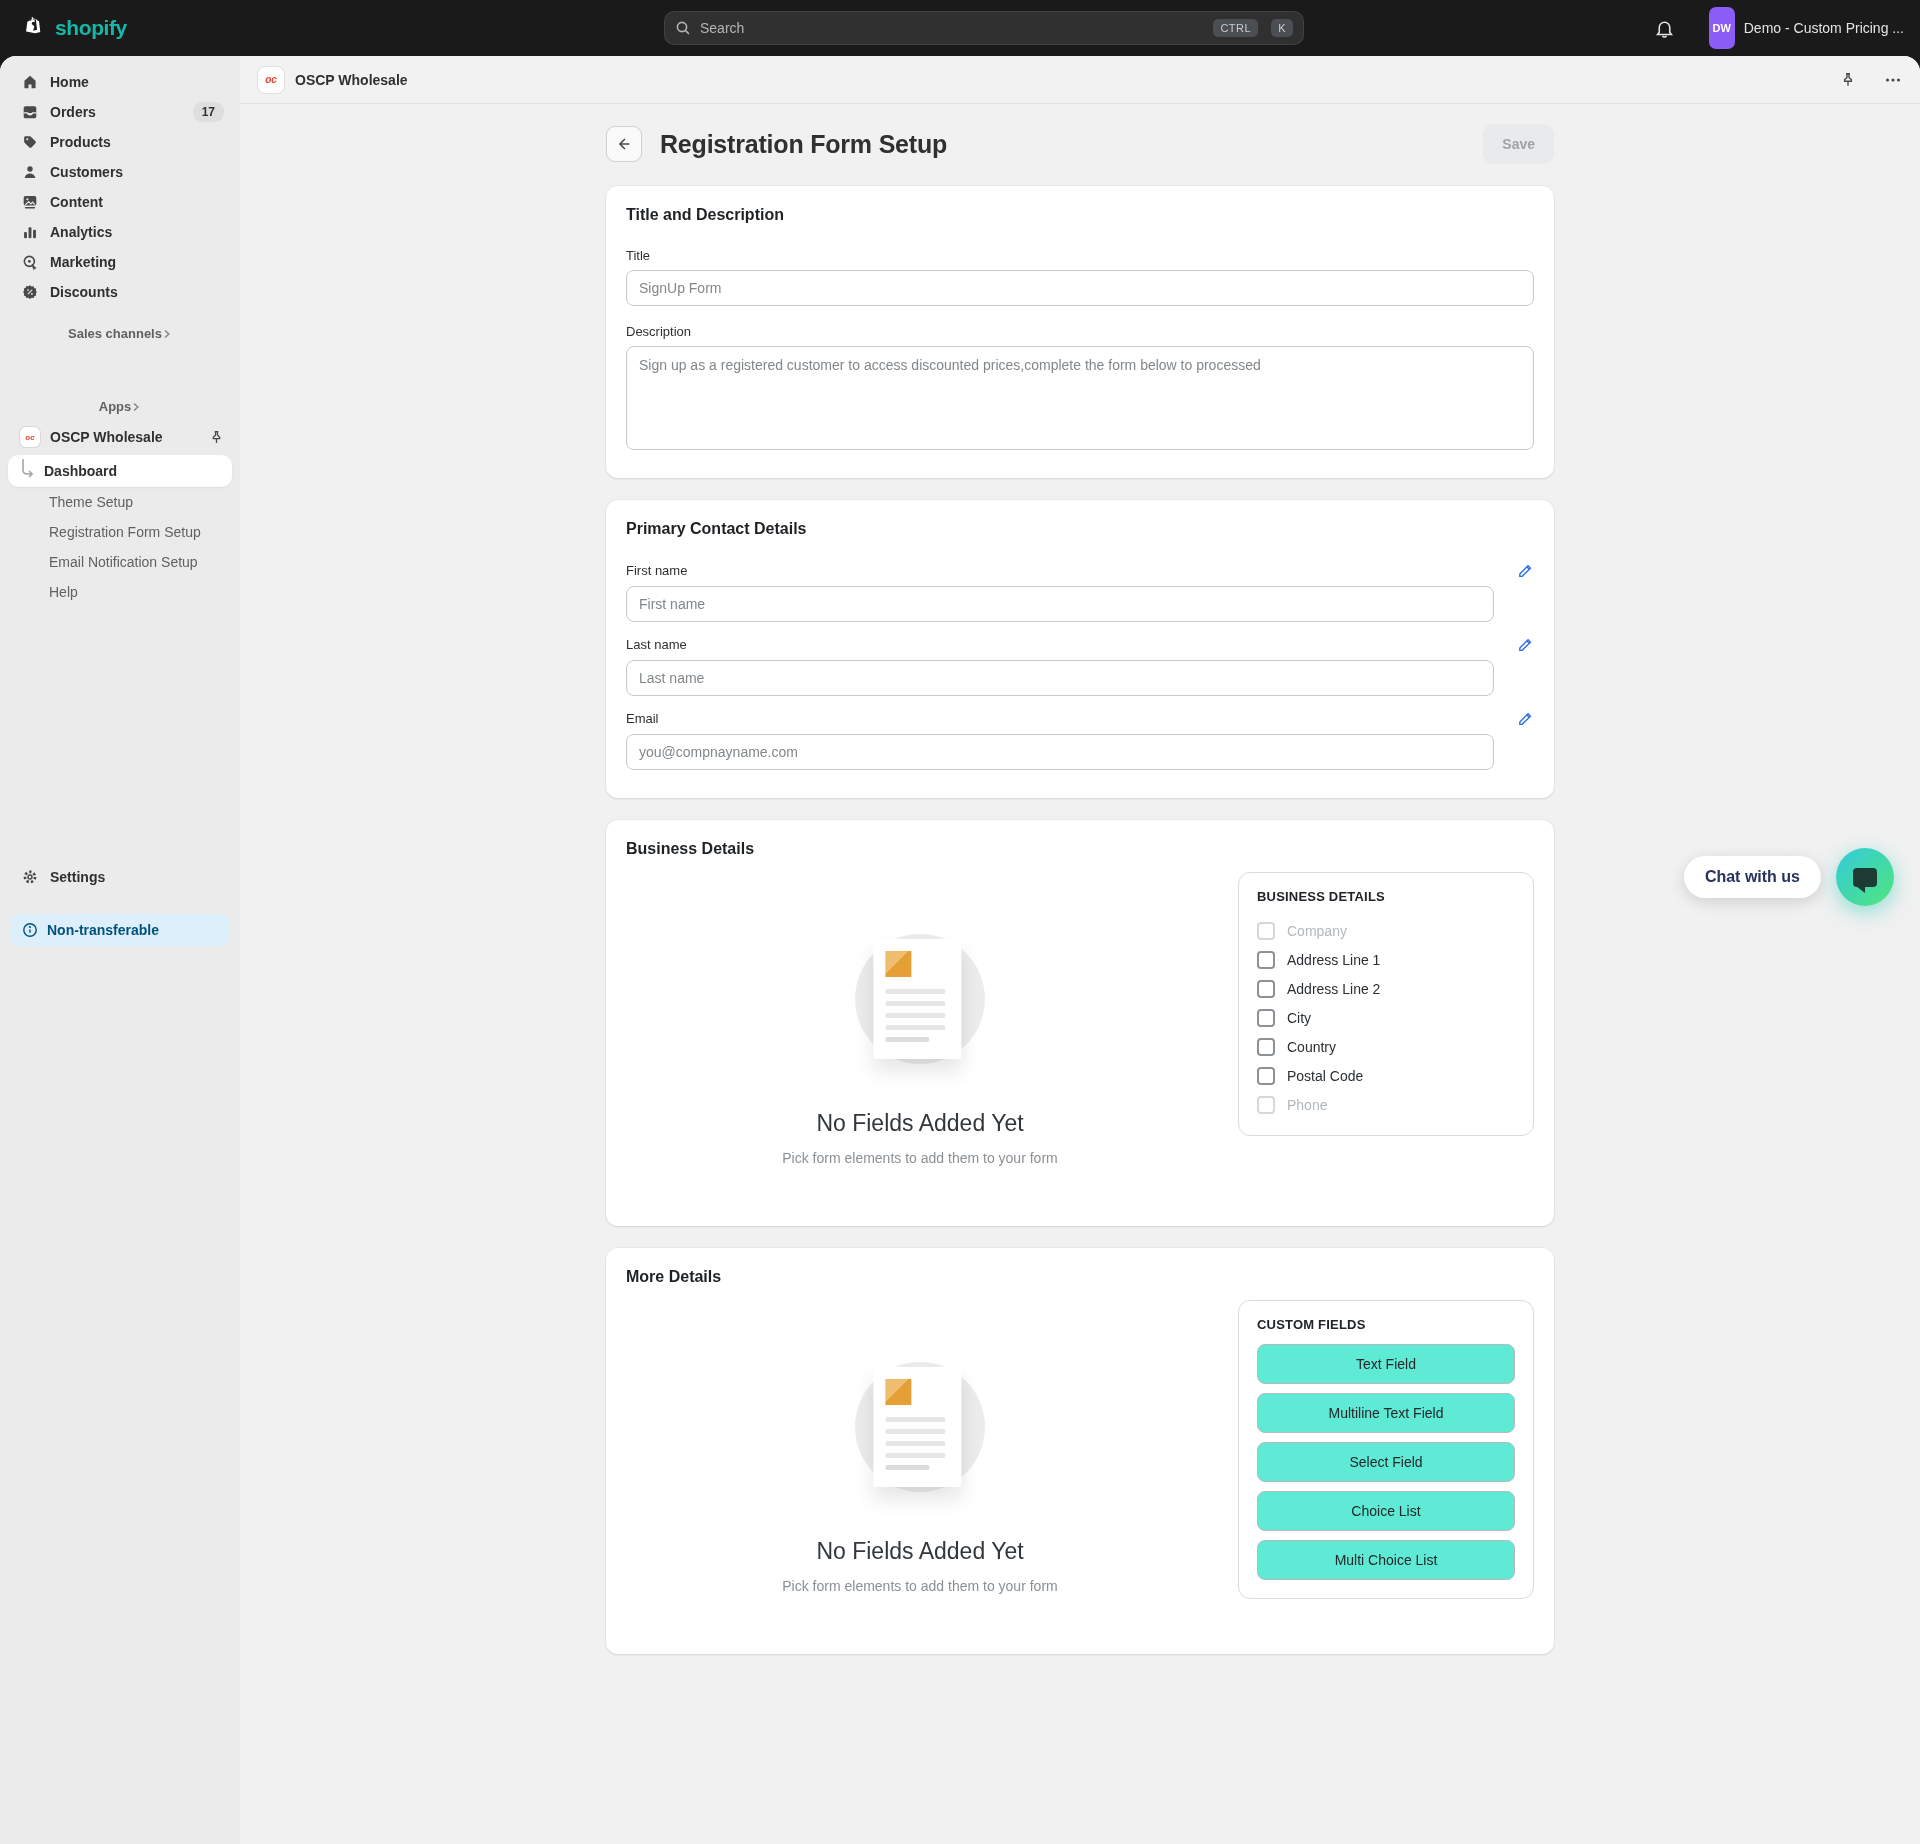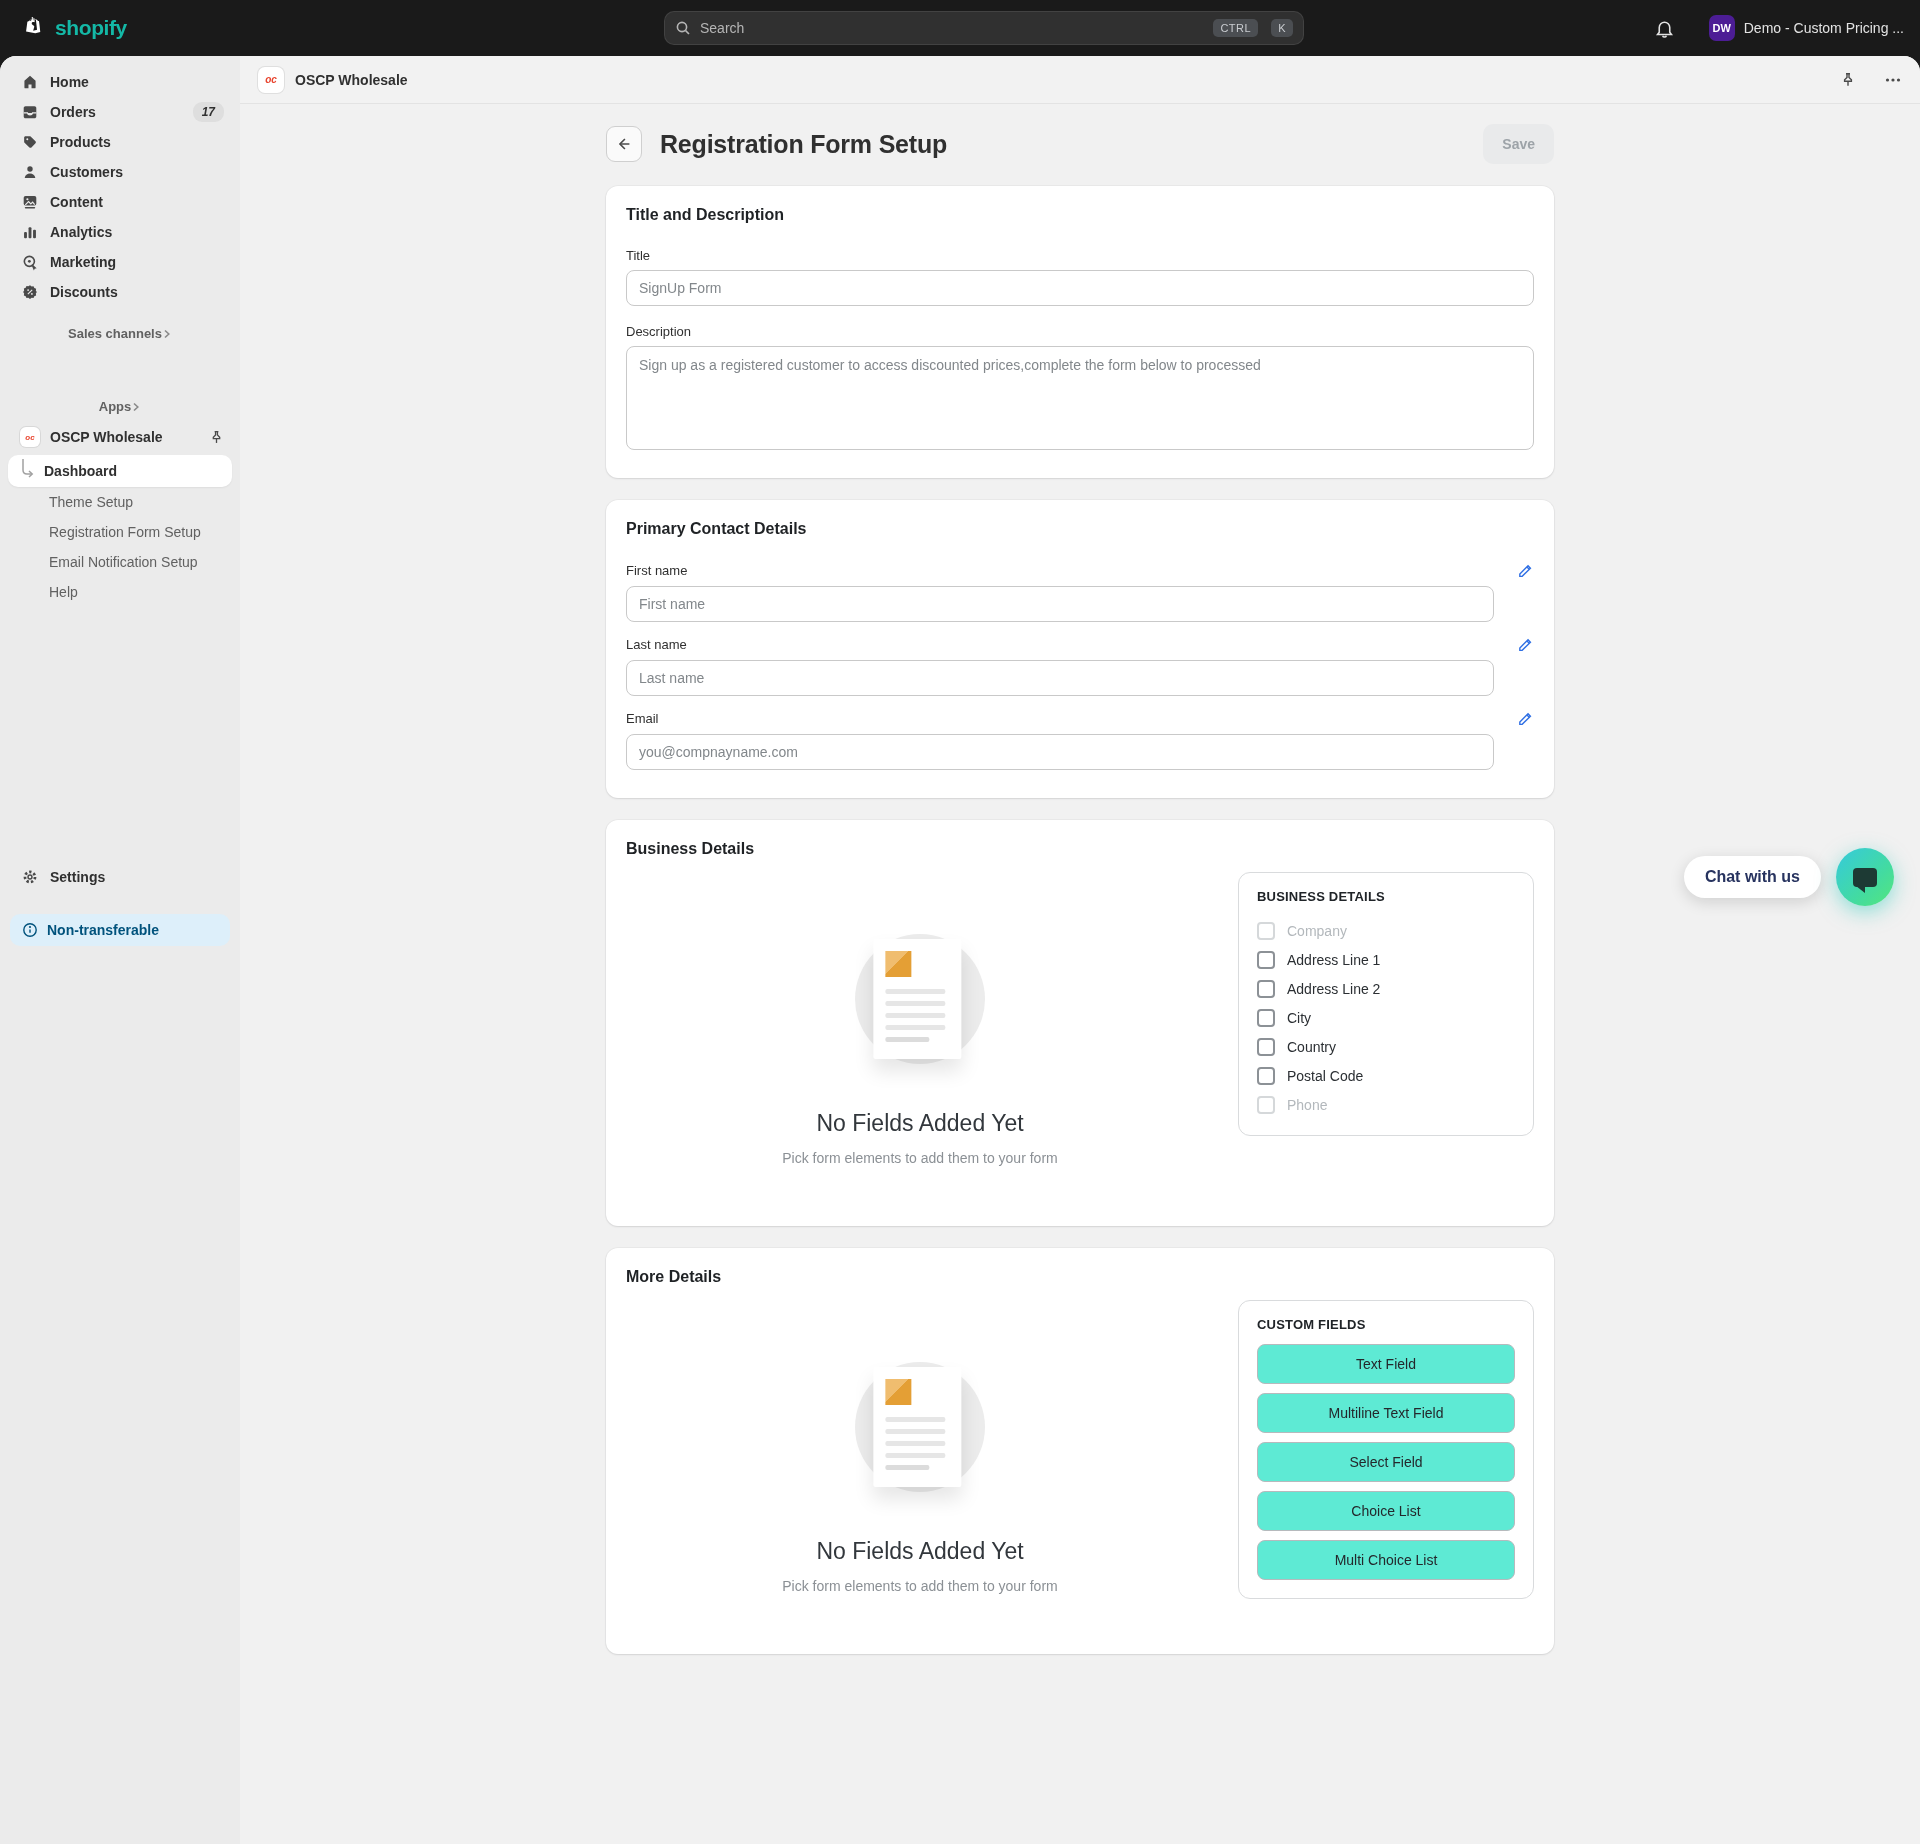--- a/index.html
+++ b/index.html
@@ -16,36 +16,36 @@
   
   .topbar { height:56px; display:flex; align-items:center; padding:0 16px; position:relative; background:#1a1a1a; }
   .brand { display:flex; align-items:center; gap:7px; margin-left:6px; }
   .brand-word { color:#14b8a6; font-size:21px; font-weight:700; letter-spacing:-0.4px; }
   .search-wrap { position:absolute; left:664px; top:11px; width:640px; height:34px; background:#303030;
     border:1px solid rgba(255,255,255,.09); border-radius:10px; display:flex; align-items:center; gap:9px; padding:0 10px; }
   .search-ph { color:#b5b5b5; font-size:14px; flex:1; }
   .kbd { background:#4b4e52; color:#c9ccd0; font-size:11px; letter-spacing:.5px; padding:3px 7px; border-radius:5px; }
   .kbd + .kbd { margin-left:4px; }
   .top-right { margin-left:auto; display:flex; align-items:center; gap:18px; }
-  .avatar { width:26px; height:26px; border-radius:7px; background:#4c1d95; color:#fff; font-size:11px; font-weight:700;
+  .avatar { width:26px; height:42px; border-radius:7px; background:#8b5cf6; color:#fff; font-size:11px; font-weight:700;
     display:flex; align-items:center; justify-content:center;margin-left:16px; }
   .user-btn { display:flex; align-items:center; gap:9px; cursor:pointer; }
   .user-name { color:#e3e3e3; font-size:14px; font-weight:500; white-space:nowrap; }
 
   
   .frame { position:absolute; top:56px; left:0; width:1920px; height:1788px; background:#f1f1f1;
     border-radius:16px 16px 0 0; display:flex; overflow:hidden; }
 
   
   .sidebar { width:240px; flex:none; background:#ebebeb; position:relative; padding-top:12px; }
   .nav-item { height:28px; margin:0 8px 2px; padding:0 8px 0 12px; display:flex; align-items:center; gap:10px;
     border-radius:8px; font-size:14px; font-weight:600; color:#303030; cursor:pointer; }
   .nav-item .nicon { width:20px; height:20px; color:#4a4a4a; display:flex; align-items:center; justify-content:center; }
   .count-badge { margin-left:auto; background:#dedede; border-radius:9px; font-size:12px; font-weight:600;
-    padding:3px 9px; color:#303030;font-style:italic; }
+    padding:3px 9px; color:#303030; }
   .section-label { display:flex; align-items:center; justify-content:center; padding:18px 20px 6px 20px;
     color:#616161; font-size:13px; font-weight:700; cursor:pointer; }
   .section-label .chev { color:#8a8a8a; }
   .section-spacer { height:34px; }
   .app-row { height:30px; margin:2px 8px 0; padding:0 8px 0 12px; display:flex; align-items:center; gap:10px; cursor:pointer; }
   .app-logo { width:20px; height:20px; border-radius:6px; background:#fff; box-shadow:0 0 0 1px rgba(0,0,0,.08);
     display:flex; align-items:center; justify-content:center; font-size:8px; font-weight:700; font-style:italic; color:#e8432d; }
   .app-name { font-size:14px; font-weight:600; color:#303030; }
   .pin-btn { margin-left:auto; color:#4a4a4a; cursor:pointer; display:flex; }
   .dash-row { height:32px; margin:3px 8px 0; background:#fff; border-radius:10px; display:flex; align-items:center; gap:9px;

